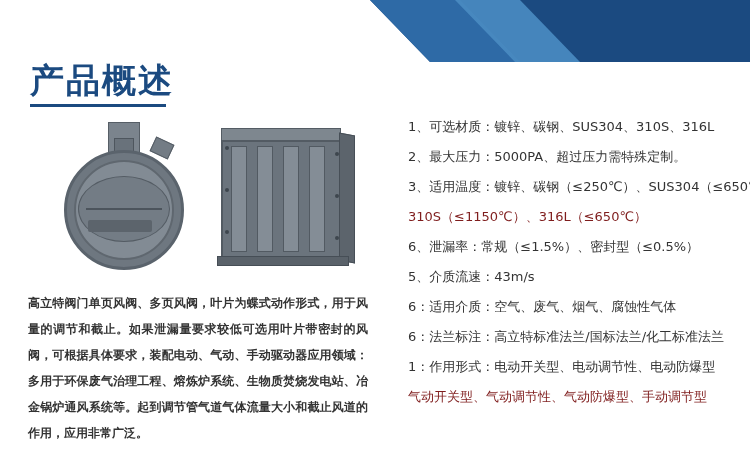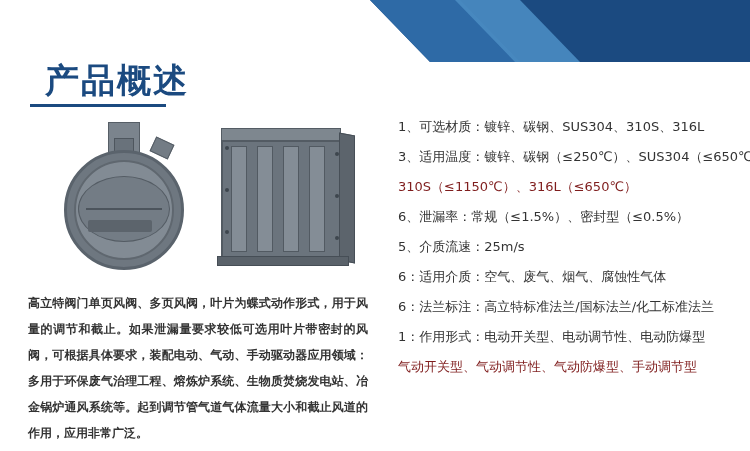--- a/index.html
+++ b/index.html
@@ -64,21 +64,20 @@
   
   .title {
     position: absolute;
     left: 30px;
     top: 58px;
     font-size: 34px;
     font-weight: bold;
     color: #1b4a80;
     letter-spacing: 2px;
     font-family: Liberation Serif, serif;
-    margin-left: 15px;
   }
   .title-underline {
     position: absolute;
     left: 30px;
     top: 104px;
     width: 136px;
     height: 3px;
     background: #1b4a80;
   }
 
@@ -262,21 +261,21 @@
     color: #333333;
     font-family: "DejaVu Sans", "Liberation Sans", sans-serif;
     text-align: justify;
     width: 340px;
     font-weight: bold;
   }
 
   
   .right-col {
     position: absolute;
-    left: 398px;
+    left: 408px;
     top: 112px;
     width: 340px;
   }
   .spec-item {
     font-size: 13px;
     line-height: 30px;
     color: #333333;
     font-family: "DejaVu Sans", "Liberation Sans", sans-serif;
     white-space: nowrap;
   }
@@ -332,21 +331,22 @@
       <div class="dq-bolt" style="left:122px; top:114px;"></div>
     </div>
 
   </div>
 
   <div class="left-text">高立特阀门单页风阀、多页风阀，叶片为蝶式动作形式，用于风量的调节和截止。如果泄漏量要求较低可选用叶片带密封的风阀，可根据具体要求，装配电动、气动、手动驱动器应用领域：多用于环保废气治理工程、熔炼炉系统、生物质焚烧发电站、冶金锅炉通风系统等。起到调节管气道气体流量大小和截止风道的作用，应用非常广泛。</div>
 </div>
 
 <div class="right-col">
   <div class="spec-item">1、可选材质：镀锌、碳钢、SUS304、310S、316L</div>
+  <div class="spec-item">2、最大压力：5000PA、超过压力需特殊定制。</div>
   <div class="spec-item">3、适用温度：镀锌、碳钢（≤250℃）、SUS304（≤650℃）</div>
   <div class="spec-sub">310S（≤1150℃）、316L（≤650℃）</div>
   <div class="spec-item">6、泄漏率：常规（≤1.5%）、密封型（≤0.5%）</div>
-  <div class="spec-item">5、介质流速：25m/s</div>
+  <div class="spec-item">5、介质流速：43m/s</div>
   <div class="spec-item">6：适用介质：空气、废气、烟气、腐蚀性气体</div>
   <div class="spec-item">6：法兰标注：高立特标准法兰/国标法兰/化工标准法兰</div>
   <div class="spec-item">1：作用形式：电动开关型、电动调节性、电动防爆型</div>
   <div class="spec-sub">气动开关型、气动调节性、气动防爆型、手动调节型</div>
 </div>
 
 </body></html>

